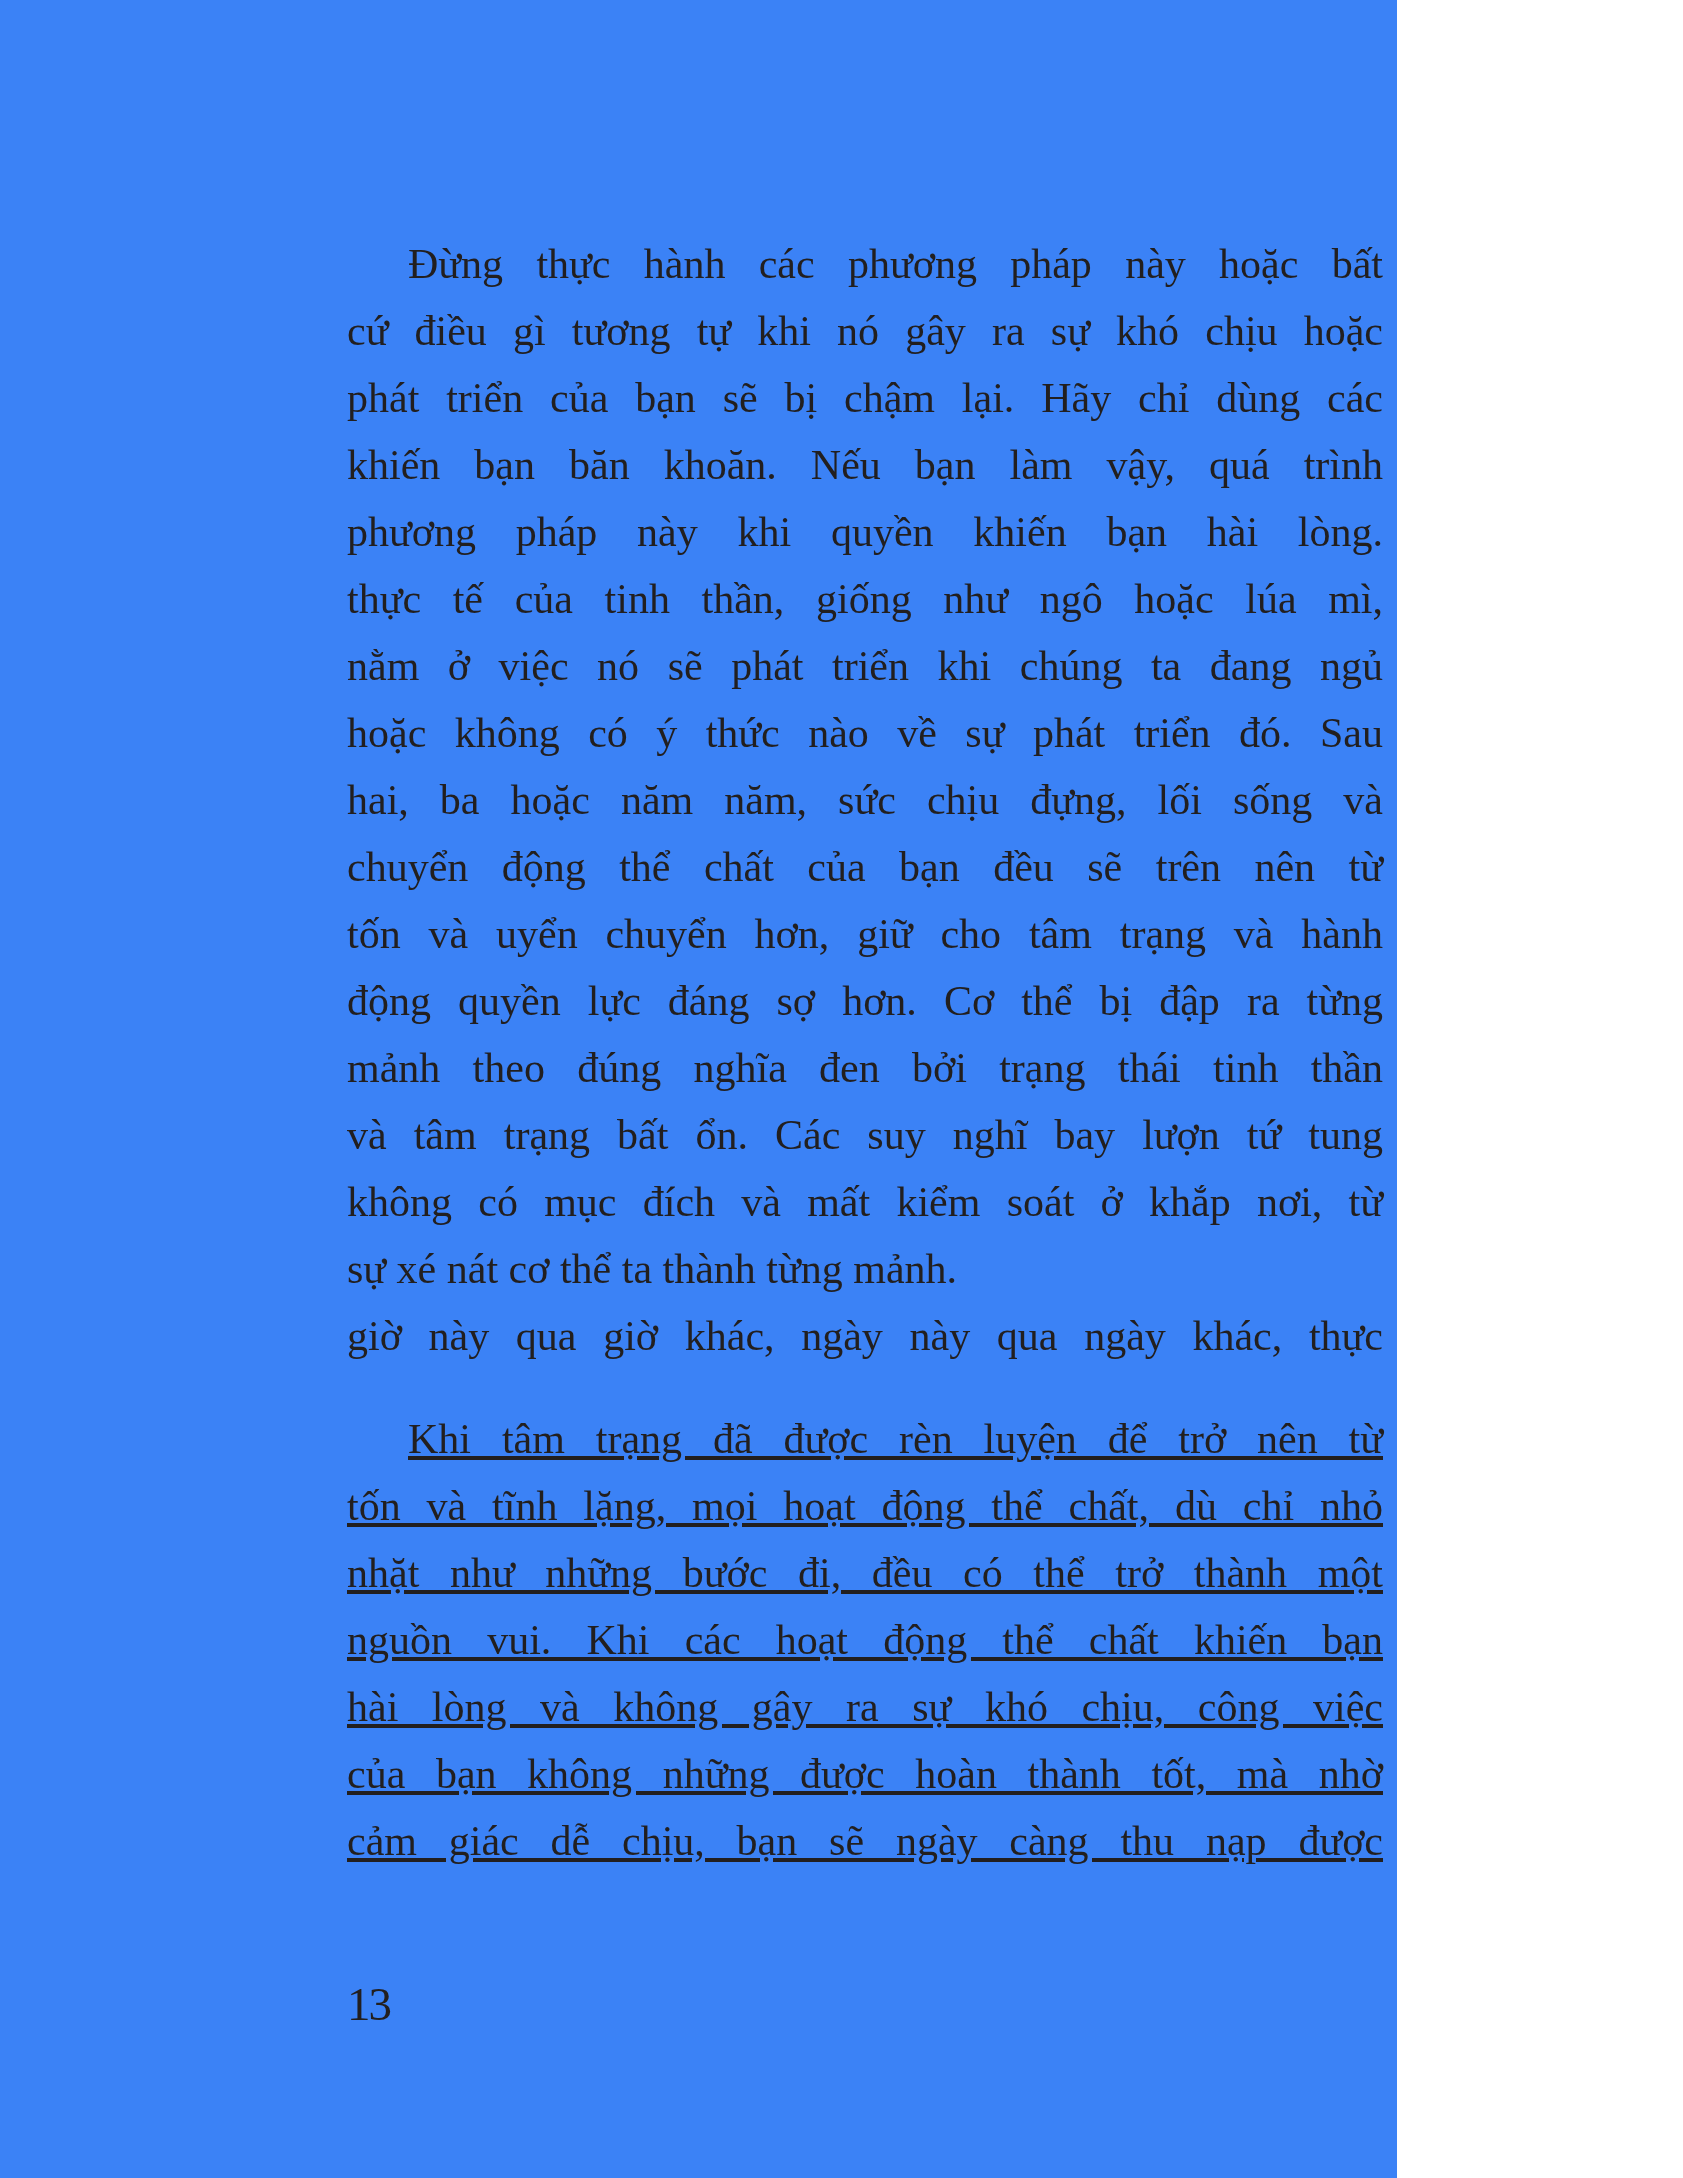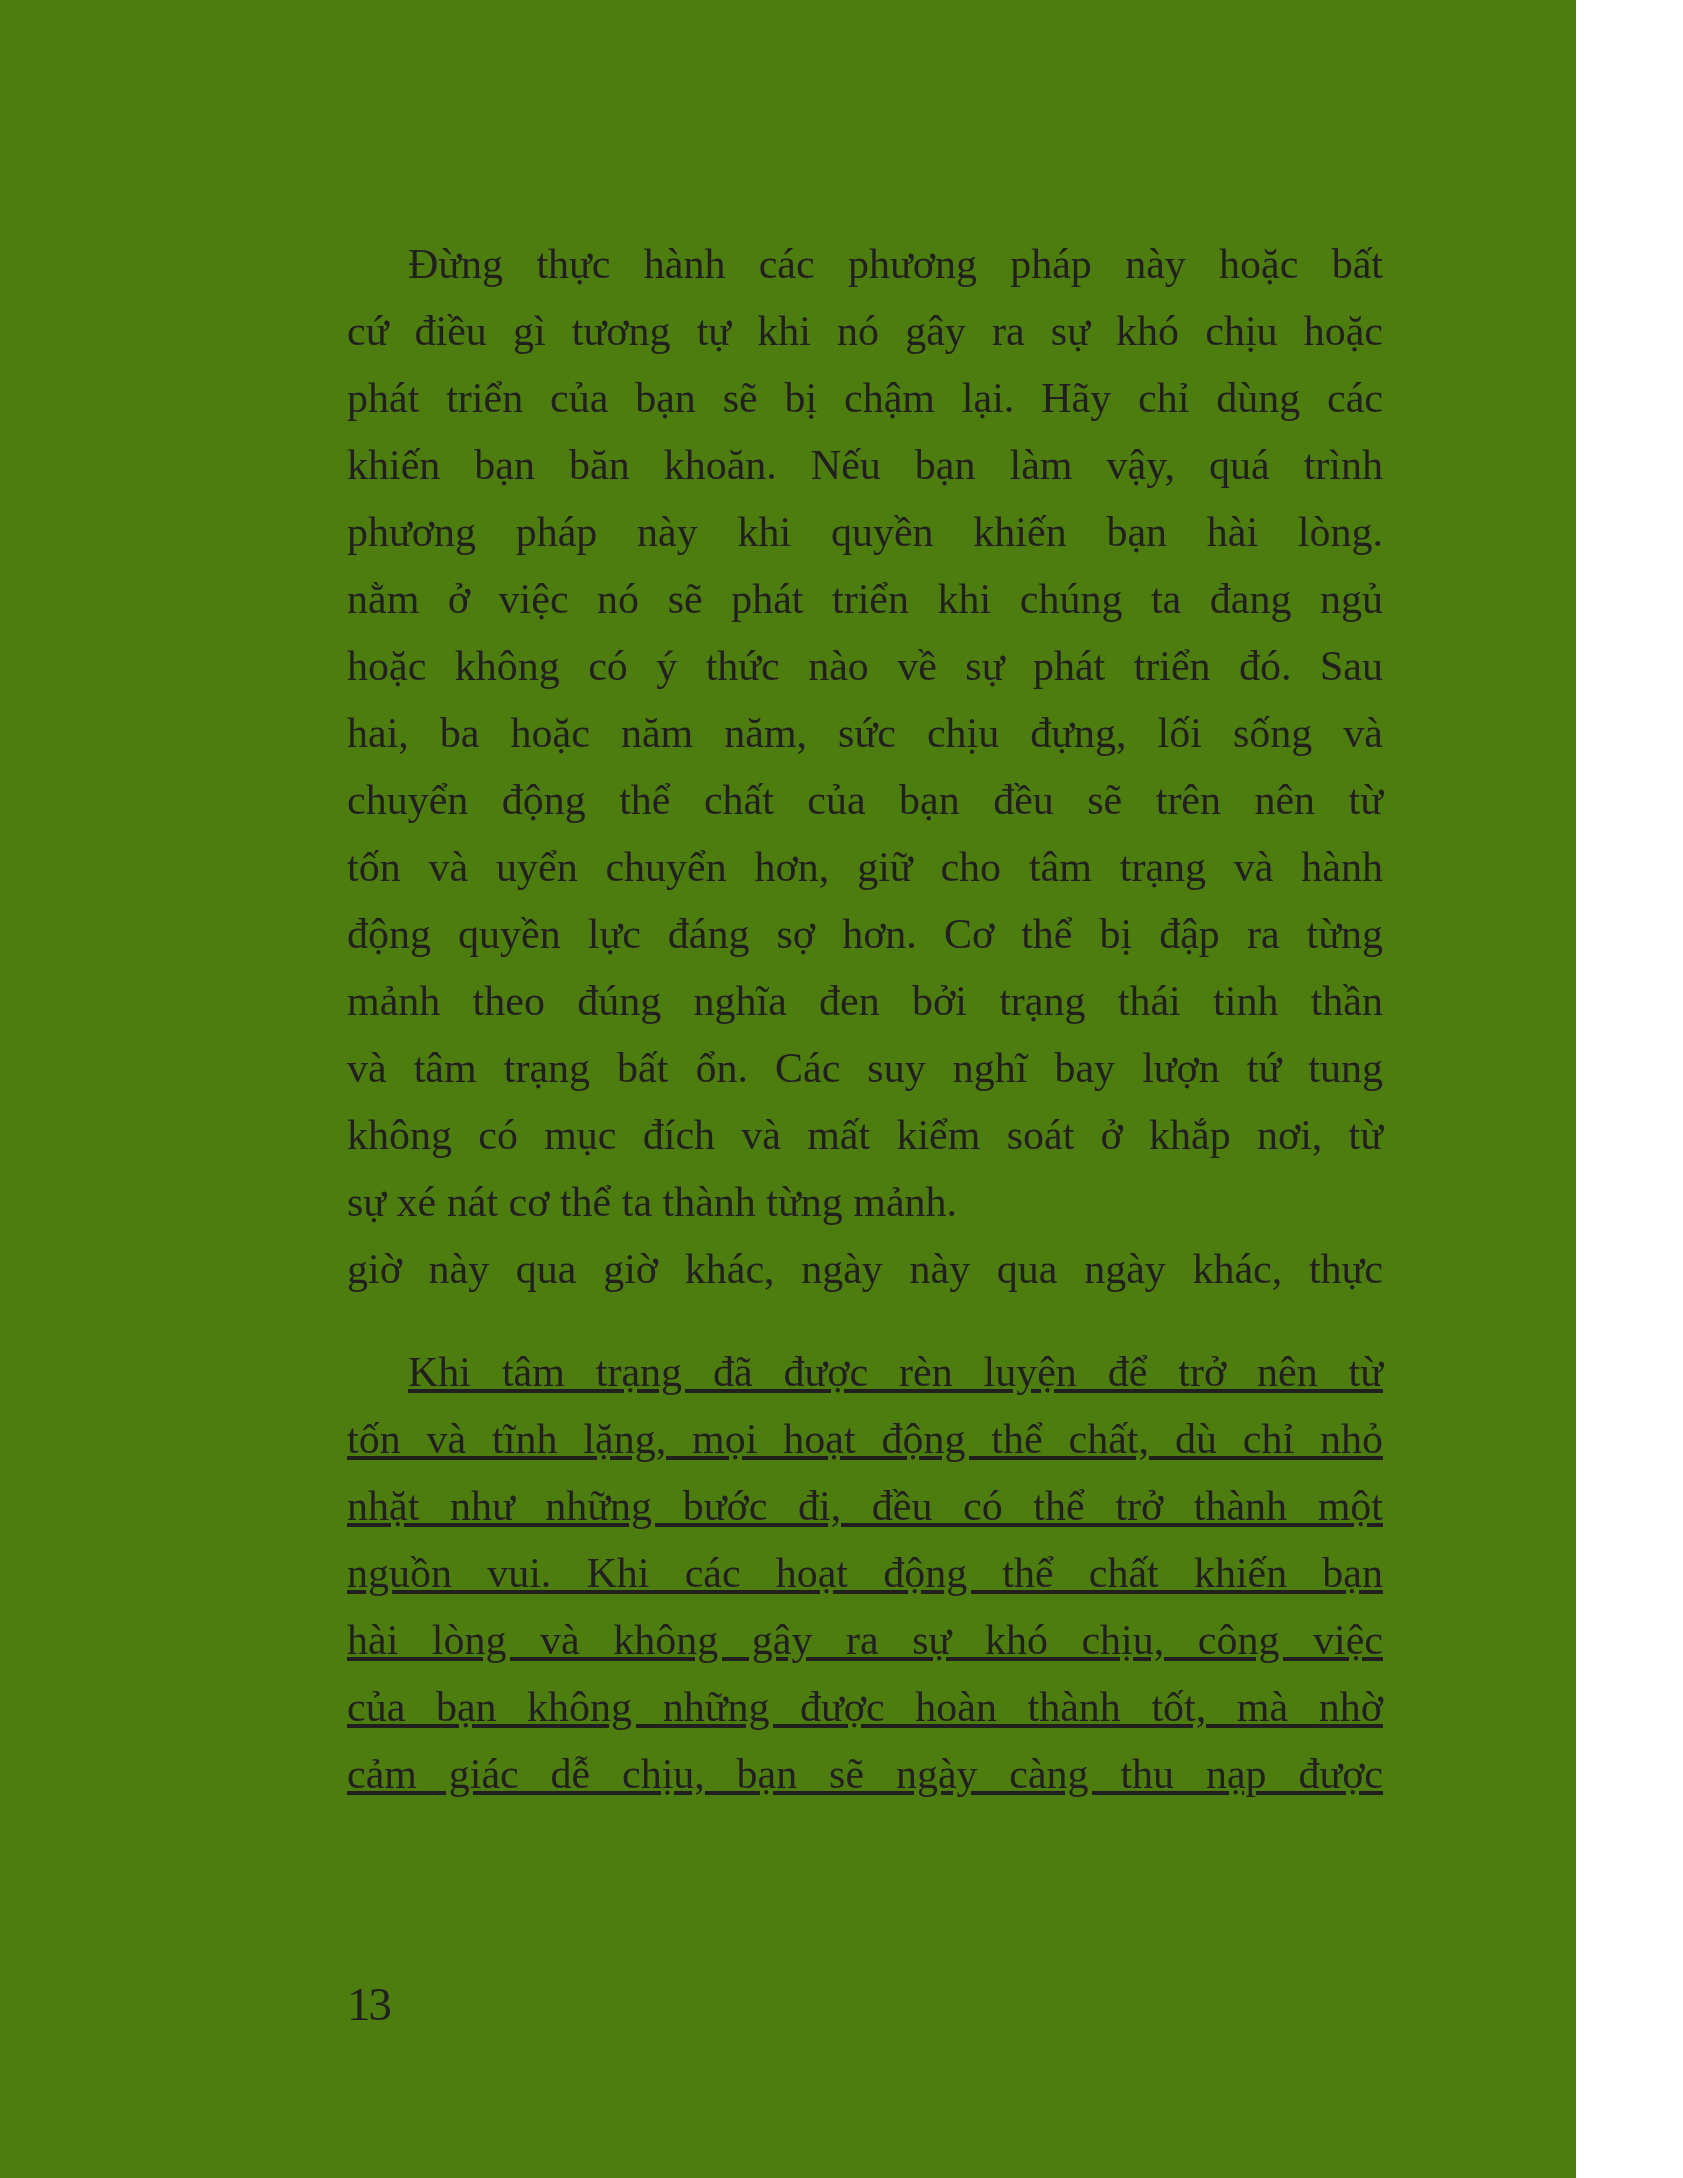--- a/index.html
+++ b/index.html
@@ -2,23 +2,23 @@
 <html><head>
 <meta charset="utf-8">
 <style>
   html, body {
     margin: 0;
     padding: 0;
     background: #ffffff;
   }
   .page {
     position: relative;
-    width: 1576px;
+    width: 1397px;
     height: 2178px;
-    background: #4d7c0f;
+    background: #3b82f6;
     overflow: hidden;
     font-family: "Liberation Serif", "DejaVu Serif", serif;
   }
   .text-block {
     position: absolute;
     left: 347px;
     top: 231px;
     width: 1036px;
     color: #221f1f;
     font-size: 42px;
@@ -53,20 +53,21 @@
 
 <main class="page">
   <section class="text-block" id="text-block">
 
   <div class="paragraph">
         <div class="line indent">Đừng thực hành các phương pháp này hoặc bất</div>
         <div class="line">cứ điều gì tương tự khi nó gây ra sự khó chịu hoặc</div>
         <div class="line">phát triển của bạn sẽ bị chậm lại. Hãy chỉ dùng các</div>
         <div class="line">khiến bạn băn khoăn. Nếu bạn làm vậy, quá trình</div>
         <div class="line">phương pháp này khi quyền khiến bạn hài lòng.</div>
+        <div class="line">thực tế của tinh thần, giống như ngô hoặc lúa mì,</div>
         <div class="line">nằm ở việc nó sẽ phát triển khi chúng ta đang ngủ</div>
         <div class="line">hoặc không có ý thức nào về sự phát triển đó. Sau</div>
         <div class="line">hai, ba hoặc năm năm, sức chịu đựng, lối sống và</div>
         <div class="line">chuyển động thể chất của bạn đều sẽ trên nên từ</div>
         <div class="line">tốn và uyển chuyển hơn, giữ cho tâm trạng và hành</div>
         <div class="line">động quyền lực đáng sợ hơn. Cơ thể bị đập ra từng</div>
         <div class="line">mảnh theo đúng nghĩa đen bởi trạng thái tinh thần</div>
         <div class="line">và tâm trạng bất ổn. Các suy nghĩ bay lượn tứ tung</div>
         <div class="line">không có mục đích và mất kiểm soát ở khắp nơi, từ</div>
         <div class="line last-left">sự xé nát cơ thể ta thành từng mảnh.</div>

